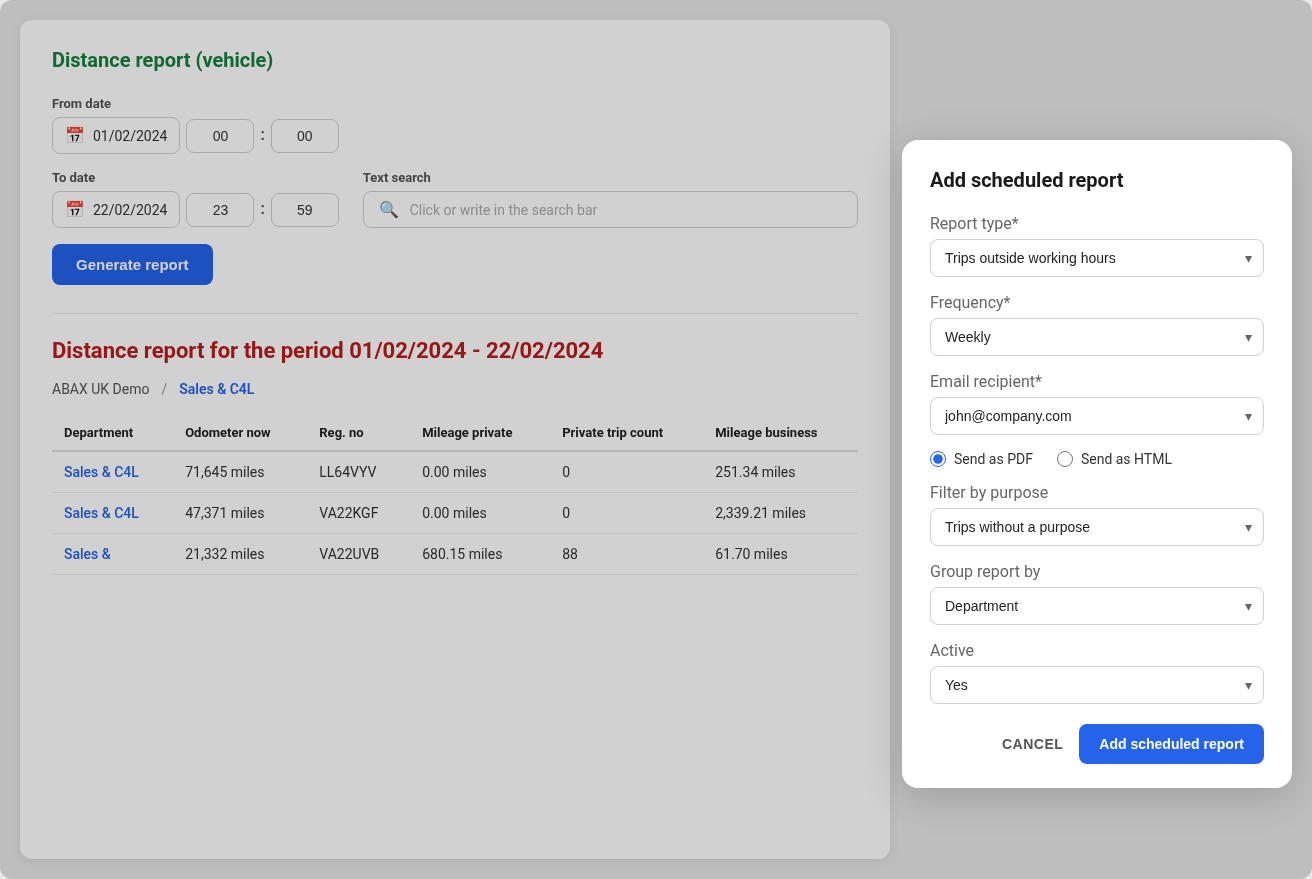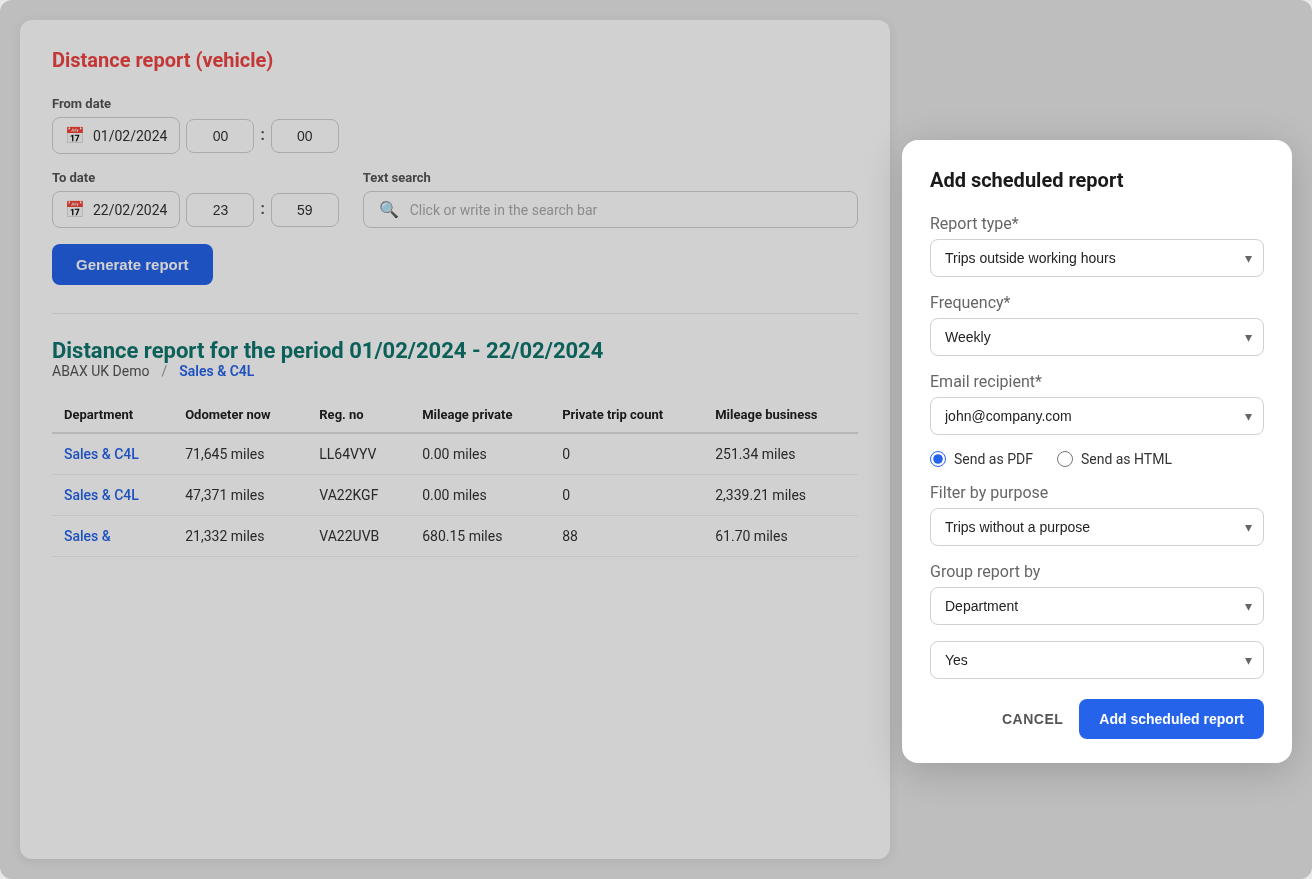--- a/index.html
+++ b/index.html
@@ -31,21 +31,21 @@
       bottom: 20px;
       background: #fff;
       border-radius: 12px;
       padding: 28px 32px;
       box-shadow: 0 2px 12px rgba(0,0,0,0.08);
       overflow: hidden;
     }
     .page-title {
       font-size: 20px;
       font-weight: 700;
-      color: #ef4444;
+      color: #15803d;
       margin-bottom: 24px;
     }
     .form-row {
       display: flex;
       gap: 24px;
       margin-bottom: 16px;
       align-items: flex-end;
     }
     .form-group {
       display: flex;
@@ -141,21 +141,22 @@
       margin-bottom: 28px;
     }
     .divider {
       height: 1px;
       background: #e8e8e8;
       margin-bottom: 24px;
     }
     .report-period-title {
       font-size: 22px;
       font-weight: 700;
-      color: #0f766e;
+      color: #b91c1c;
+      margin-bottom: 18px;
     }
     .breadcrumb {
       display: flex;
       align-items: center;
       gap: 12px;
       margin-bottom: 18px;
       font-size: 14px;
     }
     .breadcrumb-item { color: #555; }
     .breadcrumb-sep { color: #999; }
@@ -459,20 +460,21 @@
         <select>
           <option value="department" selected="">Department</option>
           <option value="driver">Driver</option>
           <option value="vehicle">Vehicle</option>
         </select>
         <span class="select-chevron">▾</span>
       </div>
     </div>
 
     <div class="modal-field">
+      <label class="modal-label">Active</label>
       <div class="select-wrapper">
         <select>
           <option value="yes" selected="">Yes</option>
           <option value="no">No</option>
         </select>
         <span class="select-chevron">▾</span>
       </div>
     </div>
 
     <div class="modal-footer">

